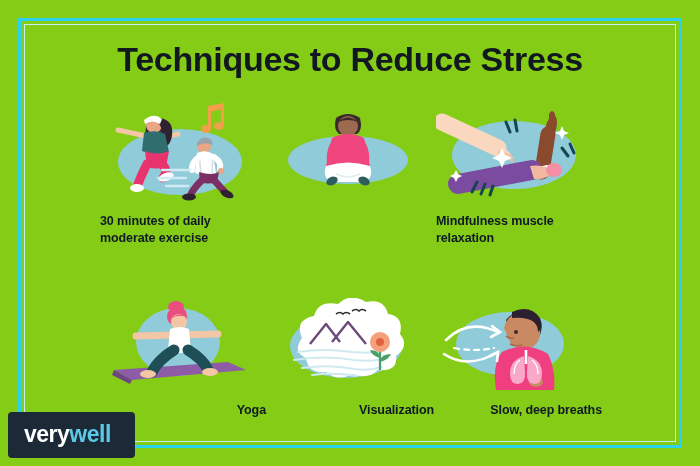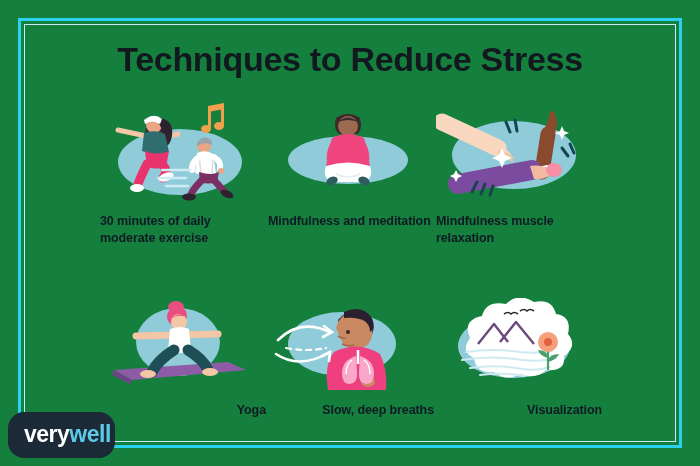--- a/index.html
+++ b/index.html
@@ -5,21 +5,21 @@
   html,body{margin:0;padding:0;}
   body{
     width:700px;height:466px;
     background:#dff1f6;
     font-family:"Liberation Sans", sans-serif;
     overflow:hidden;
     position:relative;
   }
   .poster{
     position:absolute;inset:0;
-    background:#15803d;
+    background:#84cc16;
   }
   
   .frame{
     position:absolute;
     left:18px;top:18px;right:18px;bottom:18px;
     border:3px solid #2ad2f0;
     box-sizing:border-box;
     pointer-events:none;
   }
   .frame-inner{
@@ -67,22 +67,22 @@
     letter-spacing:-0.1px;
   }
   .row2 .art{height:92px;}
   .row2 .caption{margin-top:12px;}
 
   
   .logo{
     position:absolute;
     left:8px;bottom:8px;
     background:#1b2a36;
-    border-radius:16px;
-    padding:9px 4px 10px 16px;
+    border-radius:4px;
+    padding:9px 24px 10px 16px;
     font-size:23px;
     font-weight:bold;
     letter-spacing:-0.5px;
   }
   .logo .a{color:#ffffff;}
   .logo .b{color:#5ec8e8;}
 
   svg{display:block;}
 </style>
 </head>
@@ -164,21 +164,20 @@
               <path d="M64 38 q16 -8 32 0 l6 28 q-22 7 -44 0 Z" fill="#f0457f"></path>
               <path d="M64 40 q-8 14 -4 26 l8 -3 Z" fill="#f0457f"></path>
               <path d="M96 40 q8 14 4 26 l-8 -3 Z" fill="#f0457f"></path>
               <path d="M58 66 q22 -7 44 0 q4 12 -6 16 l-32 0 q-10 -4 -6 -16 Z" fill="#ffffff"></path>
               <path d="M68 74 q12 6 24 0" stroke="#dfeff3" stroke-width="1.6" fill="none"></path>
               <ellipse cx="64" cy="81" rx="6" ry="4" fill="#2d5d5c" transform="rotate(-25 64 81)"></ellipse>
               <ellipse cx="96" cy="81" rx="6" ry="4" fill="#2d5d5c" transform="rotate(25 96 81)"></ellipse>
             </g>
           </svg>
         </div>
-        <div class="caption">Mindfulness and meditation</div>
       </div>
 
       <div class="cell">
         <div class="art">
           <svg width="160" height="105" viewBox="0 0 160 105">
             <ellipse cx="78" cy="55" rx="62" ry="34" fill="#8fcbd8"></ellipse>
 
             <g>
               <path d="M6 22 L62 48" stroke="#fad8bf" stroke-width="17" stroke-linecap="round"></path>
               <path d="M58 44 q14 4 18 12 q-6 5 -14 1 Z" fill="#fad8bf"></path>
@@ -247,20 +246,54 @@
               <ellipse cx="110" cy="74" rx="8" ry="4" fill="#f3c6a5"></ellipse>
             </g>
           </svg>
         </div>
         <div class="caption">Yoga</div>
       </div>
 
       <div class="cell">
         <div class="art">
           <svg width="160" height="92" viewBox="0 0 160 92">
+            <ellipse cx="78" cy="48" rx="56" ry="32" fill="#8fcbd8"></ellipse>
+
+            <g>
+              <path d="M34 40 q-8 -18 12 -22 q4 -16 24 -12 q12 -12 28 -2 q18 -4 22 12 q16 2 12 20 q10 12 -4 22 q2 16 -18 14 q-10 10 -26 4 q-14 8 -26 -2 q-18 2 -20 -14 q-14 -6 -4 -20 Z" fill="#ffffff"></path>
+
+              <path d="M42 46 L58 26 L72 44" stroke="#6b4a7a" stroke-width="2.4" fill="none" stroke-linejoin="round"></path>
+              <path d="M64 44 L80 24 L98 46" stroke="#6b4a7a" stroke-width="2.4" fill="none" stroke-linejoin="round"></path>
+
+              <path d="M68 16 q4 -3 7 0 q3 -3 7 0" stroke="#2a2a2a" stroke-width="1.6" fill="none"></path>
+              <path d="M84 13 q4 -3 7 0 q3 -3 7 0" stroke="#2a2a2a" stroke-width="1.6" fill="none"></path>
+
+              <g stroke="#cfe9f0" stroke-width="2" fill="none" stroke-linecap="round">
+                <path d="M30 54 q26 -4 54 0 q18 2 32 -1"></path>
+                <path d="M26 62 q30 -5 60 0 q20 2 34 -2"></path>
+                <path d="M34 70 q28 -4 52 1 q16 2 28 -2"></path>
+                <path d="M44 77 q24 -3 44 1"></path>
+              </g>
+
+              <g>
+                <path d="M112 50 L112 72" stroke="#4aa06a" stroke-width="2.2"></path>
+                <path d="M112 60 q-8 -2 -10 -8 q8 0 10 6 Z" fill="#4aa06a"></path>
+                <path d="M112 64 q8 -2 11 -8 q-9 0 -11 6 Z" fill="#4aa06a"></path>
+                <circle cx="112" cy="44" r="10" fill="#f5a07a"></circle>
+                <circle cx="112" cy="44" r="4" fill="#e0613f"></circle>
+              </g>
+            </g>
+          </svg>
+        </div>
+        <div class="caption">Visualization</div>
+      </div>
+
+      <div class="cell">
+        <div class="art">
+          <svg width="160" height="92" viewBox="0 0 160 92">
             <ellipse cx="74" cy="46" rx="54" ry="32" fill="#8fcbd8"></ellipse>
 
             <g>
               <path d="M70 22 q14 -16 30 -4 q10 10 2 22 l-26 2 Z" fill="#2b2030"></path>
               <path d="M68 30 q4 -16 20 -16 q14 0 16 14 q2 18 -10 22 l-18 -2 Z" fill="#c98a63"></path>
               <path d="M76 14 q18 -8 28 6 q4 10 -2 14 q0 -16 -26 -14 Z" fill="#2b2030"></path>
               <circle cx="80" cy="34" r="2" fill="#3a2a25"></circle>
               <path d="M70 38 q4 3 8 2" stroke="#a8694a" stroke-width="1.6" fill="none"></path>
               <path d="M74 46 q6 3 12 1" stroke="#a8694a" stroke-width="1.6" fill="none"></path>
 
@@ -284,54 +317,20 @@
               <path d="M8 56 q24 16 54 -2"></path>
               <path d="M54 58 l8 -4 l-1 9"></path>
               <g stroke-width="2.2" stroke-dasharray="5 5">
                 <path d="M18 50 q22 4 40 0"></path>
               </g>
             </g>
           </svg>
         </div>
         <div class="caption">Slow, deep breaths</div>
       </div>
-
-      <div class="cell">
-        <div class="art">
-          <svg width="160" height="92" viewBox="0 0 160 92">
-            <ellipse cx="78" cy="48" rx="56" ry="32" fill="#8fcbd8"></ellipse>
-
-            <g>
-              <path d="M34 40 q-8 -18 12 -22 q4 -16 24 -12 q12 -12 28 -2 q18 -4 22 12 q16 2 12 20 q10 12 -4 22 q2 16 -18 14 q-10 10 -26 4 q-14 8 -26 -2 q-18 2 -20 -14 q-14 -6 -4 -20 Z" fill="#ffffff"></path>
-
-              <path d="M42 46 L58 26 L72 44" stroke="#6b4a7a" stroke-width="2.4" fill="none" stroke-linejoin="round"></path>
-              <path d="M64 44 L80 24 L98 46" stroke="#6b4a7a" stroke-width="2.4" fill="none" stroke-linejoin="round"></path>
-
-              <path d="M68 16 q4 -3 7 0 q3 -3 7 0" stroke="#2a2a2a" stroke-width="1.6" fill="none"></path>
-              <path d="M84 13 q4 -3 7 0 q3 -3 7 0" stroke="#2a2a2a" stroke-width="1.6" fill="none"></path>
-
-              <g stroke="#cfe9f0" stroke-width="2" fill="none" stroke-linecap="round">
-                <path d="M30 54 q26 -4 54 0 q18 2 32 -1"></path>
-                <path d="M26 62 q30 -5 60 0 q20 2 34 -2"></path>
-                <path d="M34 70 q28 -4 52 1 q16 2 28 -2"></path>
-                <path d="M44 77 q24 -3 44 1"></path>
-              </g>
-
-              <g>
-                <path d="M112 50 L112 72" stroke="#4aa06a" stroke-width="2.2"></path>
-                <path d="M112 60 q-8 -2 -10 -8 q8 0 10 6 Z" fill="#4aa06a"></path>
-                <path d="M112 64 q8 -2 11 -8 q-9 0 -11 6 Z" fill="#4aa06a"></path>
-                <circle cx="112" cy="44" r="10" fill="#f5a07a"></circle>
-                <circle cx="112" cy="44" r="4" fill="#e0613f"></circle>
-              </g>
-            </g>
-          </svg>
-        </div>
-        <div class="caption">Visualization</div>
-      </div>
     </div>
   </div>
 
   <div class="logo">
     <span class="a">very</span><span class="b">well</span>
   </div>
 
 </div>
 
 </body></html>

